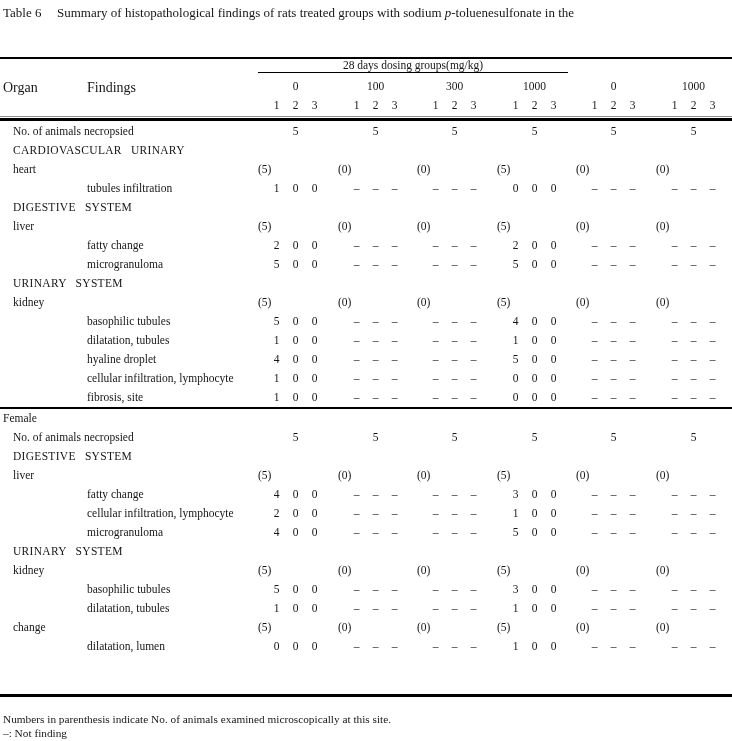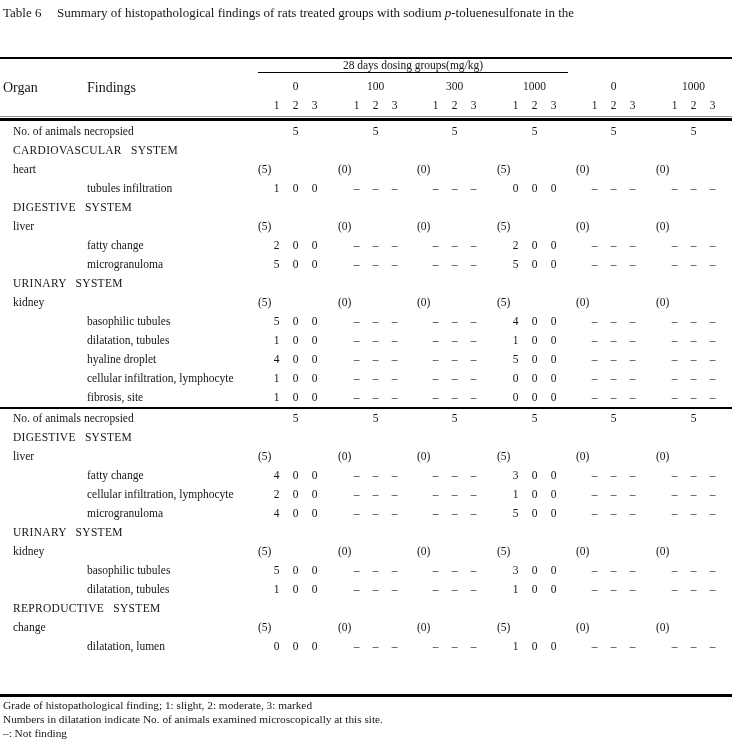--- a/index.html
+++ b/index.html
@@ -105,21 +105,21 @@
           <span class="sub" style="left: 28px;">5</span>
         </span>
         <span class="grp" style="left: 576px;">
           <span class="sub" style="left: 28px;">5</span>
         </span>
         <span class="grp" style="left: 656px;">
           <span class="sub" style="left: 28px;">5</span>
         </span>
       </div>
       <div class="row row-system">
-        <span class="label">CARDIOVASCULAR SYSTEM</span>
+        <span class="label">CARDIOVASCULAR URINARY</span>
       </div>
       <div class="row row-organ">
         <span class="label">heart</span>
         <span class="grp" style="left: 258px;">
           <span class="paren">(5)</span>
         </span>
         <span class="grp" style="left: 338px;">
           <span class="paren">(0)</span>
         </span>
         <span class="grp" style="left: 417px;">
@@ -441,20 +441,23 @@
           <span class="sub" style="left: 28px;">–</span>
           <span class="sub" style="left: 47px;">–</span>
         </span>
         <span class="grp" style="left: 656px;">
           <span class="sub" style="left: 9px;">–</span>
           <span class="sub" style="left: 28px;">–</span>
           <span class="sub" style="left: 47px;">–</span>
         </span>
       </div>
       <div class="sep-rule"></div>
+      <div class="row row-sex">
+        <span class="label">Female</span>
+      </div>
       <div class="row row-count">
         <span class="label">No. of animals necropsied</span>
         <span class="grp" style="left: 258px;">
           <span class="sub" style="left: 28px;">5</span>
         </span>
         <span class="grp" style="left: 338px;">
           <span class="sub" style="left: 28px;">5</span>
         </span>
         <span class="grp" style="left: 417px;">
           <span class="sub" style="left: 28px;">5</span>
@@ -675,23 +678,20 @@
           <span class="sub" style="left: 9px;">–</span>
           <span class="sub" style="left: 28px;">–</span>
           <span class="sub" style="left: 47px;">–</span>
         </span>
         <span class="grp" style="left: 656px;">
           <span class="sub" style="left: 9px;">–</span>
           <span class="sub" style="left: 28px;">–</span>
           <span class="sub" style="left: 47px;">–</span>
         </span>
       </div>
-      <div class="row row-system">
-        <span class="label">REPRODUCTIVE SYSTEM</span>
-      </div>
       <div class="row row-organ">
         <span class="label">change</span>
         <span class="grp" style="left: 258px;">
           <span class="paren">(5)</span>
         </span>
         <span class="grp" style="left: 338px;">
           <span class="paren">(0)</span>
         </span>
         <span class="grp" style="left: 417px;">
           <span class="paren">(0)</span>
@@ -736,16 +736,15 @@
         <span class="grp" style="left: 656px;">
           <span class="sub" style="left: 9px;">–</span>
           <span class="sub" style="left: 28px;">–</span>
           <span class="sub" style="left: 47px;">–</span>
         </span>
       </div>
     </div>
 
   <div class="rule-bottom"></div>
 
-  <div class="footnote" id="fn-0">Grade of histopathological finding; 1: slight, 2: moderate, 3: marked</div>
-  <div class="footnote" id="fn-1">Numbers in dilatation indicate No. of animals examined microscopically at this site.</div>
+  <div class="footnote" id="fn-1">Numbers in parenthesis indicate No. of animals examined microscopically at this site.</div>
   <div class="footnote" id="fn-2">–: Not finding</div>
 </div>
 
 </body></html>

